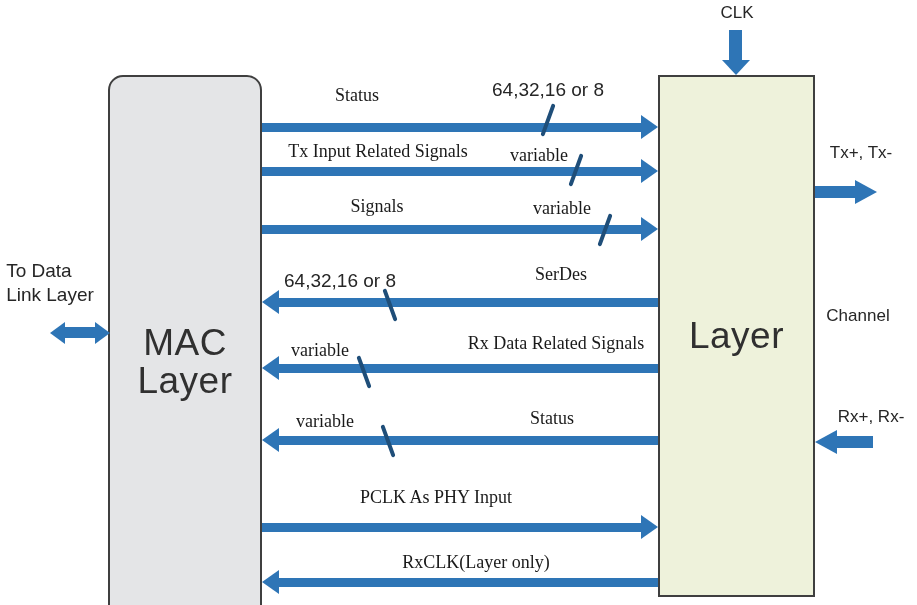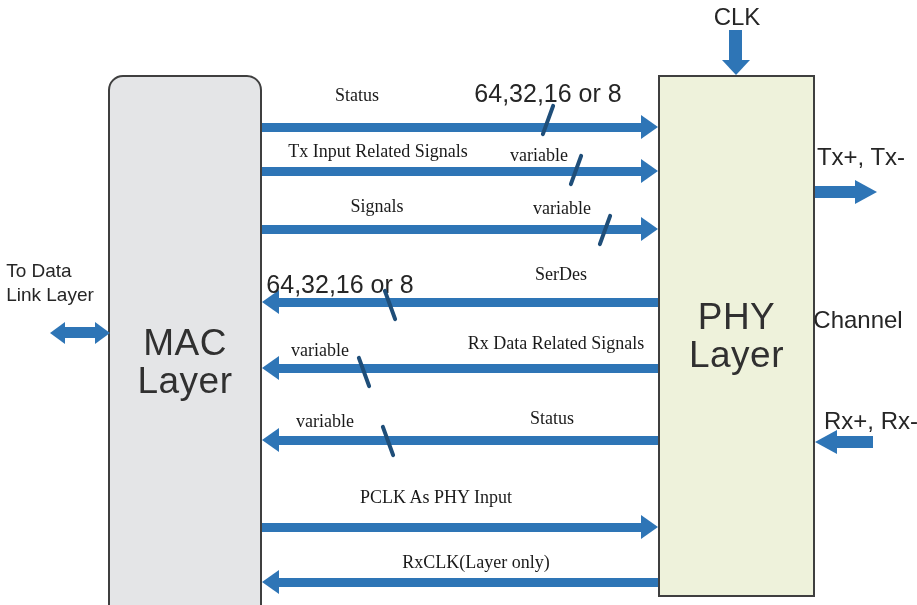--- a/index.html
+++ b/index.html
@@ -40,46 +40,45 @@
     border-left:17px solid var(--blue);}
   .head-left{position:absolute;width:0;height:0;
     border-top:12px solid transparent;border-bottom:12px solid transparent;
     border-right:17px solid var(--blue);}
   .head-down{position:absolute;width:0;height:0;
     border-left:14px solid transparent;border-right:14px solid transparent;
     border-top:15px solid var(--blue);}
 
   .lbl{position:absolute;transform:translateX(-50%);white-space:nowrap;}
   .serif{font-family:"Liberation Serif", serif;font-size:18px;color:var(--ink);}
-  .sans{font-family:"Liberation Sans", sans-serif;font-size:25px;color:var(--sans-ink);}
+  .sans{font-family:"Liberation Sans", sans-serif;font-size:19px;color:var(--sans-ink);}
 
   .slash{position:absolute;width:4px;height:34px;background:var(--slash);border-radius:2px;}
   .slash-r{transform:rotate(20deg);}   
   .slash-l{transform:rotate(-20deg);}  
 
   .vshaft{position:absolute;width:13px;background:var(--blue);}
   .side-lbl{position:absolute;transform:translateX(-50%);white-space:nowrap;
-    font-family:"Liberation Sans", sans-serif;font-size:24px;color:var(--sans-ink);}
+    font-family:"Liberation Sans", sans-serif;font-size:17px;color:var(--sans-ink);}
   .two-line{line-height:24px;}
 </style>
 </head>
 <body>
 
 <div class="canvas">
 
   <div class="box mac">
     <div class="box-label">
       <div>MAC</div>
       <div>Layer</div>
     </div>
   </div>
 
   <div class="box phy">
     <div class="box-label">
-      <div>PHY</div>
       <div>Layer</div>
     </div>
   </div>
 
   <div>
     <div class="shaft" style="left:262px;top:123px;width:381px"></div>
     <div class="head-right" style="left:641px;top:115px"></div>
     <div class="lbl serif" style="left:357px;top:85px">Status</div>
     <div class="lbl sans" style="left:548px;top:79px">64,32,16 or 8</div>
     <div class="slash slash-r" style="left:546px;top:103px"></div>

